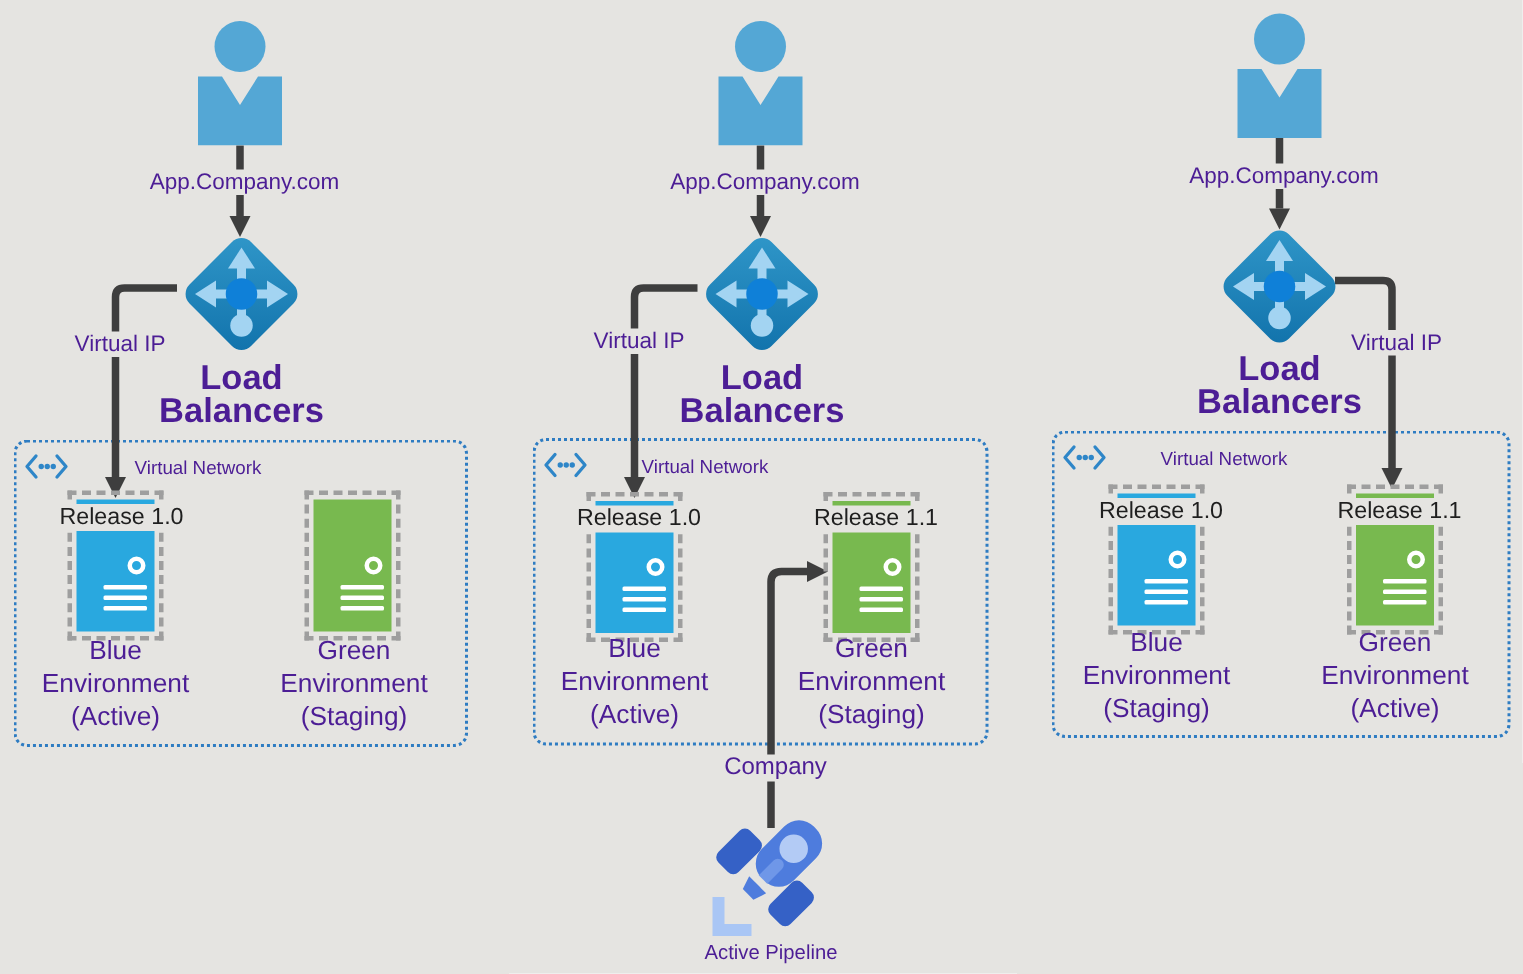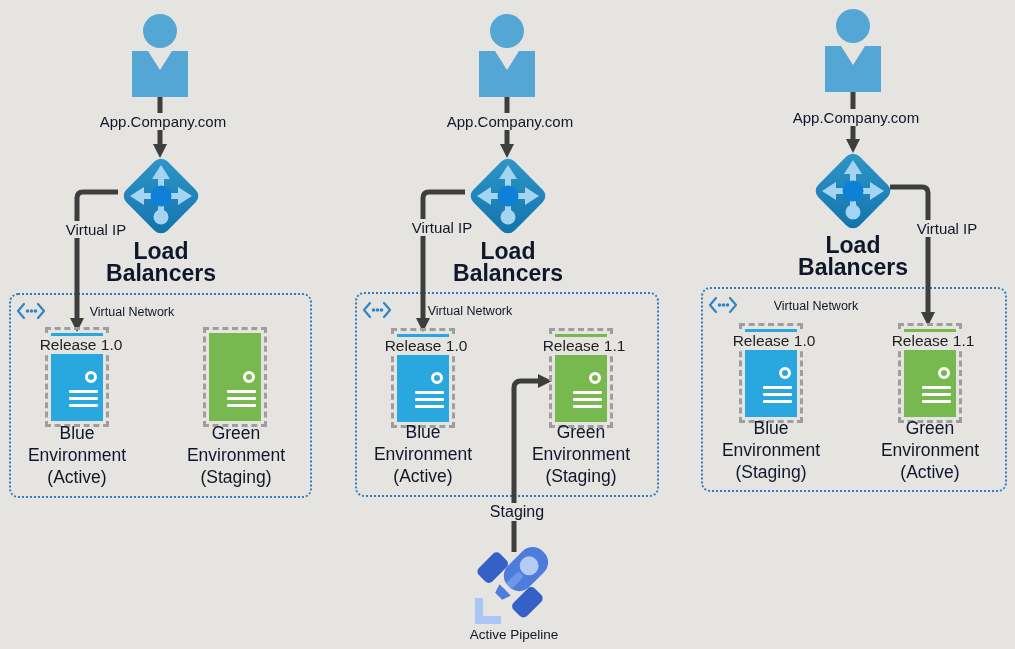--- a/index.html
+++ b/index.html
@@ -4,24 +4,24 @@
 <style>
   html,body{margin:0;padding:0;}
   #canvas{
     position:relative;
     width:1015px;height:649px;
     background:#e5e4e1;
     overflow:hidden;
     font-family:"Liberation Sans","DejaVu Sans",sans-serif;
     color:#1c1c1c;
   }
-  .label{position:absolute;text-align:center;color:#0f172a;z-index:4;white-space:nowrap;}
+  .label{position:absolute;text-align:center;color:#4c1d95;z-index:4;white-space:nowrap;}
   .bg{background:#e5e4e1;padding:0 3px;}
   .domain{font-size:15px;}
-  .vip{font-size:15px;margin-left:16px;}
+  .vip{font-size:15px;}
   .lb-label{font-size:23px;line-height:22px;font-weight:bold;}
   .lb-label span{display:block;}
   .vnet-label{font-size:12.5px;margin-left:20px;}
   .env{font-size:17.5px;line-height:22px;}
   .env span{display:block;}
   .release{font-size:15.5px;font-weight:normal;color:#1f1f1f;}
   .deploy-label{font-size:16px;}
   .devops-label{font-size:13.5px;}
   .vnet-box{
     position:absolute;z-index:1;
@@ -219,21 +219,21 @@
       <span class="sline l2"></span>
       <span class="sline l3"></span>
   </div>
   <div class="label release bg" style="left:536px;top:337px;width:90px">Release 1.1</div>
   <div class="label env" style="left:506px;top:421px;width:150px">
     <span>Green</span>
     <span>Environment</span>
     <span>(Staging)</span>
   </div>
 
-  <div class="label deploy-label bg" style="left:479px;top:503px;width:70px">Staging</div>
+  <div class="label deploy-label bg" style="left:479px;top:503px;width:70px">Company</div>
 
   <svg class="icon" style="left:468px;top:536px" width="92" height="92">
     <g transform="translate(47,44) rotate(45)">
       <rect x="-34" y="-8" width="19" height="30" rx="5" fill="#3561c6"></rect>
       <rect x="15" y="-8" width="19" height="30" rx="5" fill="#3561c6"></rect>
       <rect x="-15" y="-40" width="30" height="49" rx="14" fill="#4e7cdd"></rect>
       <circle cx="0" cy="-20" r="9.5" fill="#b3cbf5"></circle>
       <rect x="-4" y="-9" width="8" height="24" rx="4" fill="#6f97e8"></rect>
       <rect x="-11" y="9" width="22" height="5" fill="#e5e4e1"></rect>
       <polygon points="-8,14 8,14 5,23 -5,23" fill="#4e7cdd"></polygon>

